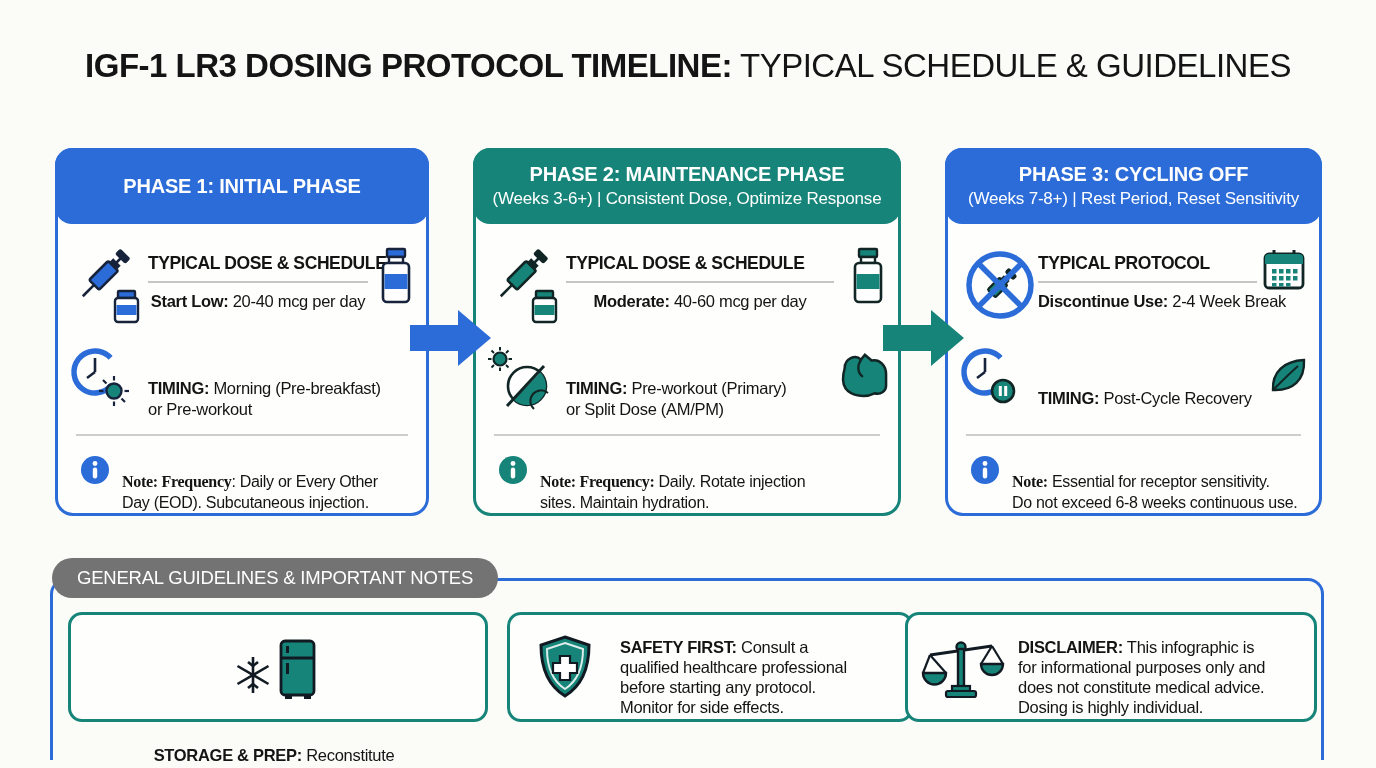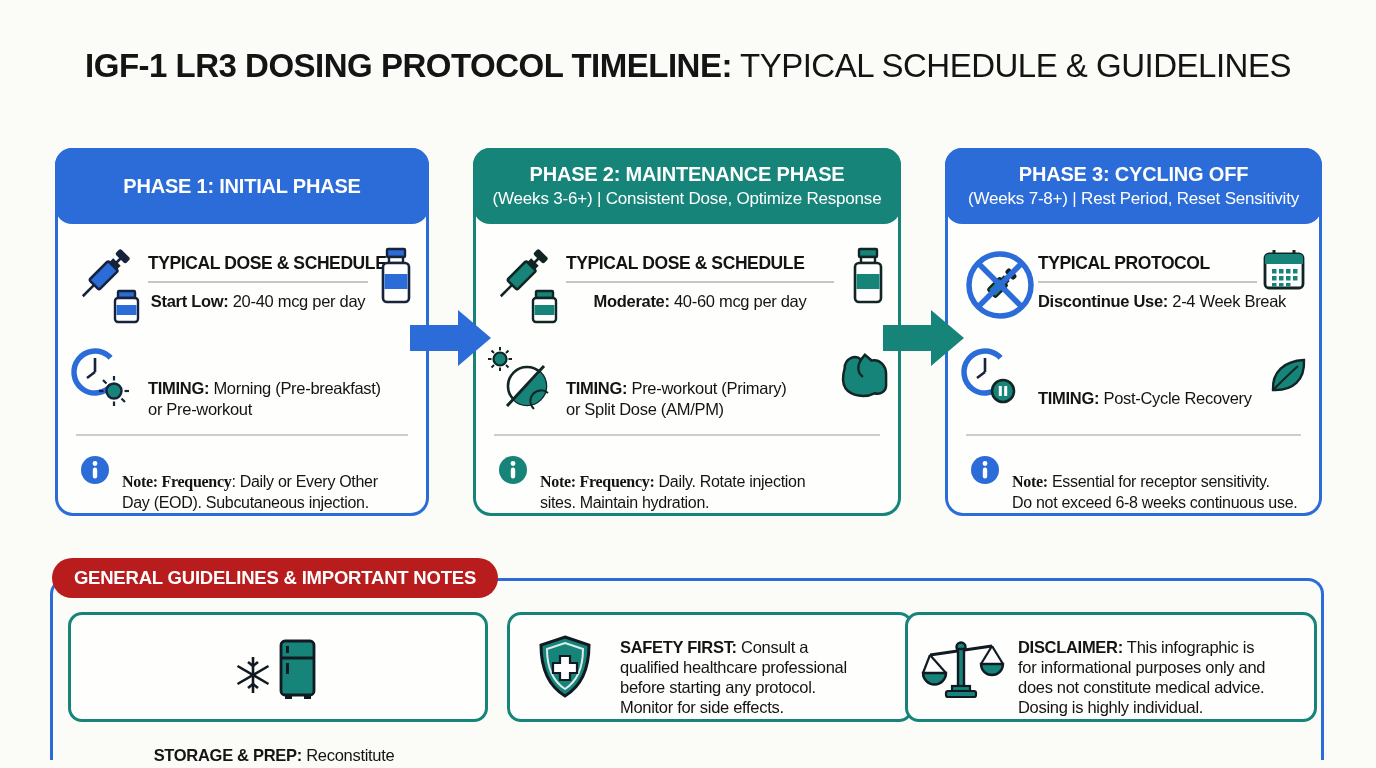--- a/index.html
+++ b/index.html
@@ -49,21 +49,21 @@
   .note-box b{letter-spacing:-0.3px;font-family:Liberation Serif, serif;}
   
   .flow-arrow{position:absolute;top:309px;z-index:3;}
   .arrow1{left:410px;}
   .arrow2{left:883px;}
   
   .g-container{position:absolute;left:50px;top:578px;width:1274px;height:182px;
     border:3px solid #2B6CD8;border-bottom:none;border-radius:16px 16px 0 0;
     box-sizing:border-box;z-index:1;}
   .g-pill{position:absolute;left:52px;top:558px;width:446px;height:40px;
-    background:#b91c1c;border-radius:20px;color:#fff;font-weight:700;
+    background:#737373;border-radius:20px;color:#fff;font-weight:400;
     font-size:18.5px;letter-spacing:-0.2px;display:flex;align-items:center;
     justify-content:center;z-index:2;white-space:nowrap;}
   .g-card{position:absolute;top:612px;height:110px;background:#fefefd;
     border:3px solid #168478;border-radius:14px;box-sizing:border-box;
     display:flex;align-items:center;z-index:2;}
   .gc1{left:68px;width:420px;flex-direction:column;}
   .gc2{left:487px;width:406px;margin-left:20px;}
   .gc3{left:905px;width:412px;}
   .g-icon{flex:0 0 110px;display:flex;align-items:center;justify-content:center;}
   .g-text{font-size:16.5px;line-height:1.22;letter-spacing:-0.3px;

